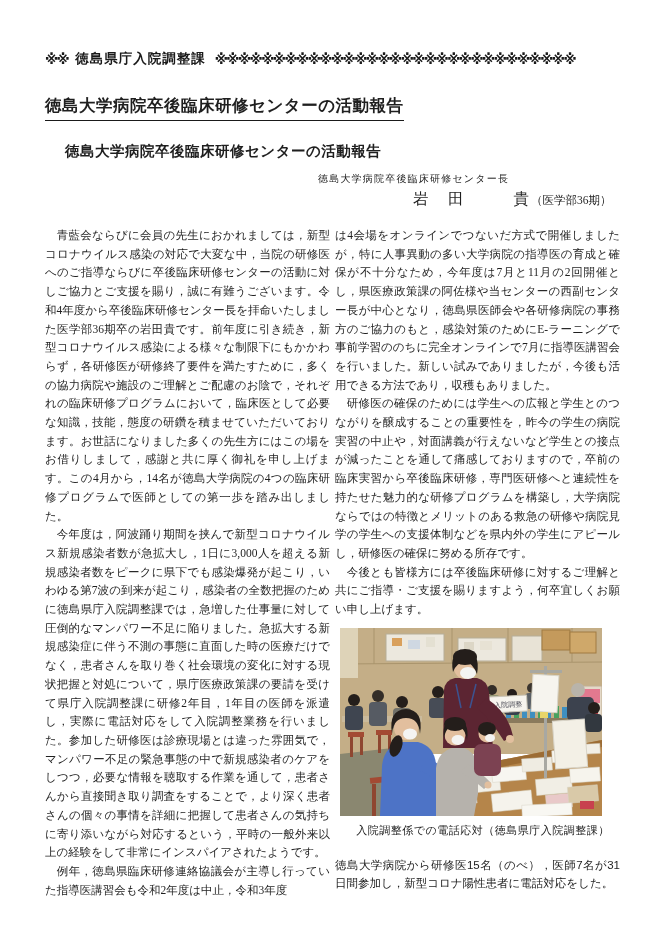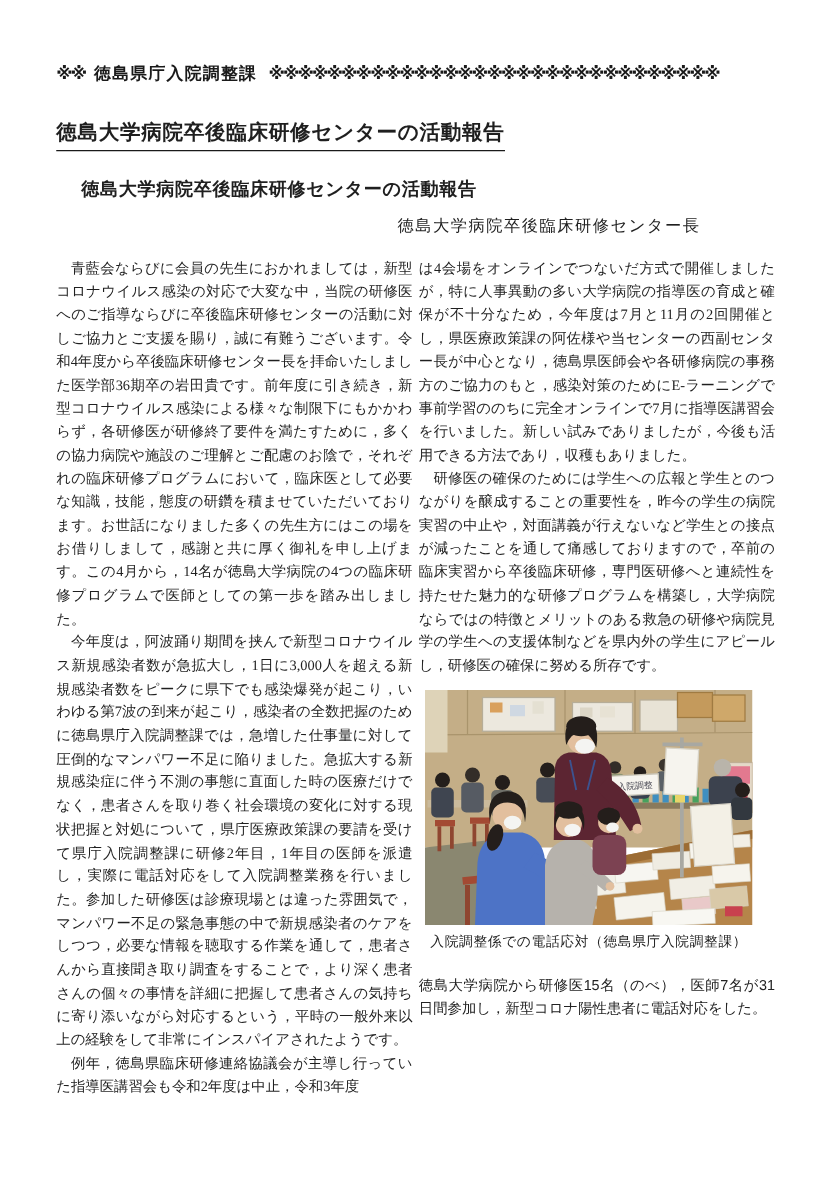--- a/index.html
+++ b/index.html
@@ -31,38 +31,38 @@
   }
   .main-title span{display:inline-block;border-bottom:1.5px solid #1a1a1a;padding-bottom:3px;}
   .sub-title{
     margin-top:21px;margin-left:20px;
     font-family:"Liberation Sans","DejaVu Sans",sans-serif;
     font-size:14.5px;font-weight:600;letter-spacing:0.5px;
   }
 
   
   .author{margin-top:11px;margin-left:273px;}
-  .author-role{font-size:13px;letter-spacing:1.2px;}
+  .author-role{font-size:10px;letter-spacing:1.2px;}
   .author-name-row{display:flex;align-items:baseline;padding-left:95px;margin-top:3px;}
   .author-name-sei{font-size:15.5px;letter-spacing:2px;}
   .author-name-mei{font-size:15.5px;margin-left:48px;}
   .author-cohort{font-size:11.5px;margin-left:2px;}
 
   
   .columns{display:flex;gap:5px;margin-top:16px;}
   .col{width:285px;font-size:11.5px;line-height:18.7px;text-align:justify;}
   .col p{margin:0;font-family:Liberation Serif, serif;}
 
   
   .figure{margin-top:9px;}
   .photo-svg{display:block;width:262px;height:188px;margin-left:5px;}
   .photo-caption{
     font-family:"Liberation Sans","DejaVu Sans",sans-serif;
     font-size:11px;letter-spacing:0.5px;
-    width:262px;margin-left:5px;margin-top:5px;text-align:center;color:#222;
+    width:262px;margin-left:17px;margin-top:5px;text-align:center;color:#222;
   }
   .photo-note{
     font-family:"Liberation Sans","DejaVu Sans",sans-serif;
     font-size:11.5px;line-height:17.5px;margin-top:18px;text-align:justify;color:#222;
   }
 </style>
 </head>
 <body>
 
 <div class="page">
@@ -75,31 +75,37 @@
     </div>
 
     <div class="main-title">
       <span>徳島大学病院卒後臨床研修センターの活動報告</span>
     </div>
 
     <div class="sub-title">徳島大学病院卒後臨床研修センターの活動報告</div>
 
     <div class="author">
       <div class="author-role">徳島大学病院卒後臨床研修センター長</div>
+      <div class="author-name-row">
+        <span class="author-name-sei">岩　田</span>
+        <span class="author-name-mei">貴</span>
+        <span class="author-cohort">（医学部36期）</span>
+      </div>
     </div>
 
     <div class="columns">
       <div class="col">
         <p>　青藍会ならびに会員の先生におかれましては，新型コロナウイルス感染の対応で大変な中，当院の研修医へのご指導ならびに卒後臨床研修センターの活動に対しご協力とご支援を賜り，誠に有難うございます。令和4年度から卒後臨床研修センター長を拝命いたしました医学部36期卒の岩田貴です。前年度に引き続き，新型コロナウイルス感染による様々な制限下にもかかわらず，各研修医が研修終了要件を満たすために，多くの協力病院や施設のご理解とご配慮のお陰で，それぞれの臨床研修プログラムにおいて，臨床医として必要な知識，技能，態度の研鑽を積ませていただいております。お世話になりました多くの先生方にはこの場をお借りしまして，感謝と共に厚く御礼を申し上げます。この4月から，14名が徳島大学病院の4つの臨床研修プログラムで医師としての第一歩を踏み出しました。</p>
         <p>　今年度は，阿波踊り期間を挟んで新型コロナウイルス新規感染者数が急拡大し，1日に3,000人を超える新規感染者数をピークに県下でも感染爆発が起こり，いわゆる第7波の到来が起こり，感染者の全数把握のために徳島県庁入院調整課では，急増した仕事量に対して圧倒的なマンパワー不足に陥りました。急拡大する新規感染症に伴う不測の事態に直面した時の医療だけでなく，患者さんを取り巻く社会環境の変化に対する現状把握と対処について，県庁医療政策課の要請を受けて県庁入院調整課に研修2年目，1年目の医師を派遣し，実際に電話対応をして入院調整業務を行いました。参加した研修医は診療現場とは違った雰囲気で，マンパワー不足の緊急事態の中で新規感染者のケアをしつつ，必要な情報を聴取する作業を通して，患者さんから直接聞き取り調査をすることで，より深く患者さんの個々の事情を詳細に把握して患者さんの気持ちに寄り添いながら対応するという，平時の一般外来以上の経験をして非常にインスパイアされたようです。</p>
         <p>　例年，徳島県臨床研修連絡協議会が主導し行っていた指導医講習会も令和2年度は中止，令和3年度</p>
       </div>
       <div class="col">
         <p>は4会場をオンラインでつないだ方式で開催しましたが，特に人事異動の多い大学病院の指導医の育成と確保が不十分なため，今年度は7月と11月の2回開催とし，県医療政策課の阿佐様や当センターの西副センター長が中心となり，徳島県医師会や各研修病院の事務方のご協力のもと，感染対策のためにE-ラーニングで事前学習ののちに完全オンラインで7月に指導医講習会を行いました。新しい試みでありましたが，今後も活用できる方法であり，収穫もありました。</p>
         <p>　研修医の確保のためには学生への広報と学生とのつながりを醸成することの重要性を，昨今の学生の病院実習の中止や，対面講義が行えないなど学生との接点が減ったことを通して痛感しておりますので，卒前の臨床実習から卒後臨床研修，専門医研修へと連続性を持たせた魅力的な研修プログラムを構築し，大学病院ならではの特徴とメリットのある救急の研修や病院見学の学生への支援体制などを県内外の学生にアピールし，研修医の確保に努める所存です。</p>
+        <p>　今後とも皆様方には卒後臨床研修に対するご理解と共にご指導・ご支援を賜りますよう，何卒宜しくお願い申し上げます。</p>
 
         <div class="figure">
           <svg class="photo-svg" viewBox="0 0 262 188" preserveAspectRatio="none">
 
             <rect x="0" y="0" width="262" height="126" fill="#c4ae87"></rect>
             <g stroke="#a9946c" stroke-width="1">
               <line x1="0" y1="36" x2="262" y2="34"></line>
               <line x1="34" y1="0" x2="34" y2="36"></line>
               <line x1="112" y1="0" x2="112" y2="35"></line>
               <line x1="168" y1="0" x2="168" y2="35"></line>

